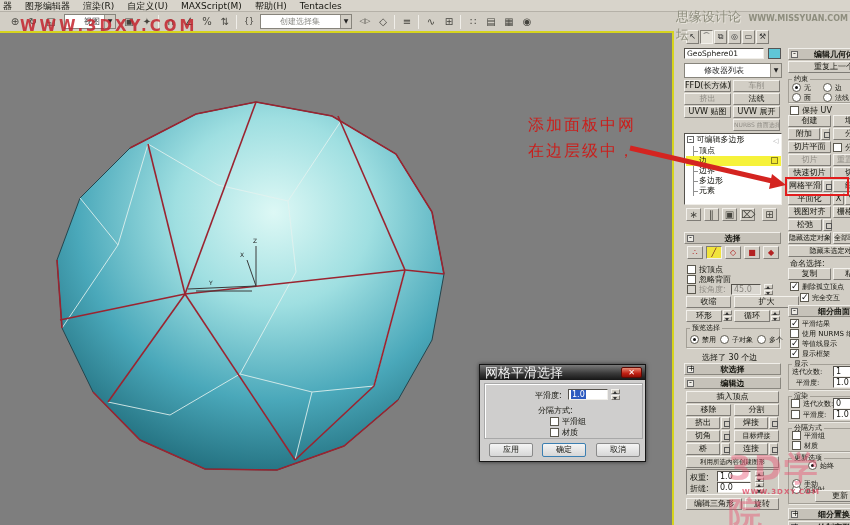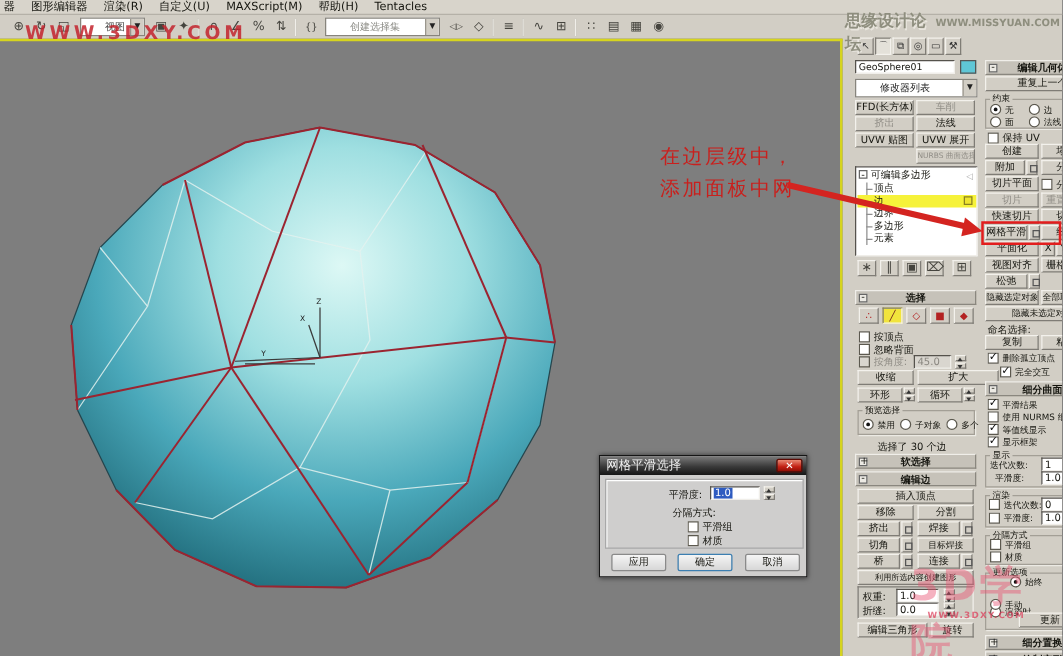--- a/index.html
+++ b/index.html
@@ -44,21 +44,21 @@
 .spn i.dn{top:6px}.spn i.dn::after{top:1px;border-top:3px solid #333}
 .grp{position:absolute;border:1px solid #a39f96;box-shadow:1px 1px 0 #eceae4}
 .glabel{position:absolute;top:-5px;left:3px;background:#d2cec5;padding:0 2px;font-size:7px;line-height:8px}
 .inset{position:absolute;border:1px solid;border-color:#7f7c76 #f3f1ec #f3f1ec #7f7c76;background:#cfccc3}
 .sob{position:absolute;top:0;width:16px;height:13px;background:#d2cec5;border:1px solid;border-color:#f3f1ec #7f7c76 #7f7c76 #f3f1ec;text-align:center;line-height:12px;font-size:8px;color:#b32222}
 .sob.active{background:#f1e43c;border-color:#7f7c76 #f3f1ec #f3f1ec #7f7c76;color:#6e1d1d}
 .trow{position:absolute;left:14px;font-size:8px;line-height:10px;white-space:nowrap}
 .trow::before{content:"";position:absolute;left:-6px;top:5px;width:5px;border-top:1px solid #8f8f8f}
 
 .dlg{position:absolute;left:479px;top:364px;width:167px;height:98px;background:#cfcecd;border:1px solid #151515;box-shadow:0 0 4px rgba(0,0,0,.6);z-index:30}
-.dlg-title{position:absolute;left:0;top:0;width:100%;height:15px;background:linear-gradient(180deg,#7b7b7b,#3a3a3a 55%,#161616);color:#f2f2f2;font-size:10px;line-height:15px;padding-left:5px}
+.dlg-title{position:absolute;left:0;top:0;width:100%;height:15px;background:linear-gradient(180deg,#7b7b7b,#3a3a3a 55%,#161616);color:#f2f2f2;font-size:13px;line-height:15px;padding-left:5px}
 .dlg-x{position:absolute;right:3px;top:2px;width:21px;height:11px;background:linear-gradient(180deg,#e98a74,#c22013 60%,#8f0f06);border:1px solid #5d0a04;border-radius:2px;color:#fff;text-align:center;line-height:9px;font-size:8px}
 .wbtn{position:absolute;height:14px;background:linear-gradient(180deg,#f5f5f5,#d7d7d7);border:1px solid #8a8a8a;border-radius:2px;font-size:8px;text-align:center;line-height:12px}
 .seltext{background:#2e5bc0;color:#fff;padding:0 1px}
 
 .wm-top{position:absolute;left:20px;top:17px;font-size:15px;font-weight:bold;letter-spacing:3px;color:rgba(195,35,45,.85);z-index:10}
 .brand{position:absolute;left:676px;top:8px;width:172px;display:flex;align-items:baseline;gap:4px;color:#8e8e7e;z-index:5}
 .wm-bot{position:absolute;left:728px;top:446px;font-size:34px;font-weight:bold;color:rgba(233,85,115,.45);letter-spacing:2px;z-index:46;pointer-events:none}
 .wm-bot-sub{position:absolute;left:742px;top:488px;font-size:7px;font-weight:bold;letter-spacing:1px;color:rgba(220,55,85,.7);z-index:46;pointer-events:none}
 .redbox{position:absolute;left:785px;top:177px;width:64px;height:19px;border:2px solid #e21d1d;z-index:45}
 </style>
@@ -102,21 +102,21 @@
     <span class="tbsep" style="left:460px"></span>
     <span class="tbi" style="left:464px">∷</span>
     <span class="tbi" style="left:482px">▤</span>
     <span class="tbi" style="left:500px">▦</span>
     <span class="tbi" style="left:518px">◉</span>
   </div>
 
   <div class="wm-top">WWW.3DXY.COM</div>
 
   <div class="brand">
-    <span style="font-size:13px;font-weight:bold;text-shadow:1px 1px 0 #e8e5dd">思缘设计论坛</span>
+    <span style="font-size:13px;font-weight:normal;text-shadow:1px 1px 0 #e8e5dd">思缘设计论坛</span>
     <span style="font-size:8px;font-weight:bold">WWW.MISSYUAN.COM</span>
   </div>
 
   <div class="viewport">
     <svg width="672" height="492" viewBox="0 0 672 492">
       <defs>
         <radialGradient id="sph" cx="0.56" cy="0.3" r="0.85">
           <stop offset="0" stop-color="#ddf8f5"></stop>
           <stop offset="0.3" stop-color="#9fdfe1"></stop>
           <stop offset="0.6" stop-color="#4aa8ba"></stop>
@@ -163,22 +163,22 @@
           <line x1="196" y1="258" x2="252" y2="258"></line>
         </g>
         <text x="253" y="210" font-size="6" fill="#222">Z</text>
         <text x="240" y="224" font-size="6" fill="#222">X</text>
         <text x="209" y="252" font-size="6" fill="#222">Y</text>
       </g>
     </svg>
   </div>
 
   <div class="anno">
+    <div>添加面板中网</div>
     <div>在边层级中，</div>
-    <div>添加面板中网</div>
   </div>
 
   <div class="abs" style="left:686px;top:30px;width:90px;height:15px">
     <span class="tab" style="left:0"><span>↖</span></span>
     <span class="tab active" style="left:14px"><span>⌒</span></span>
     <span class="tab" style="left:28px"><span>⧉</span></span>
     <span class="tab" style="left:42px"><span>◎</span></span>
     <span class="tab" style="left:56px"><span>▭</span></span>
     <span class="tab" style="left:70px"><span>⚒</span></span>
   </div>

